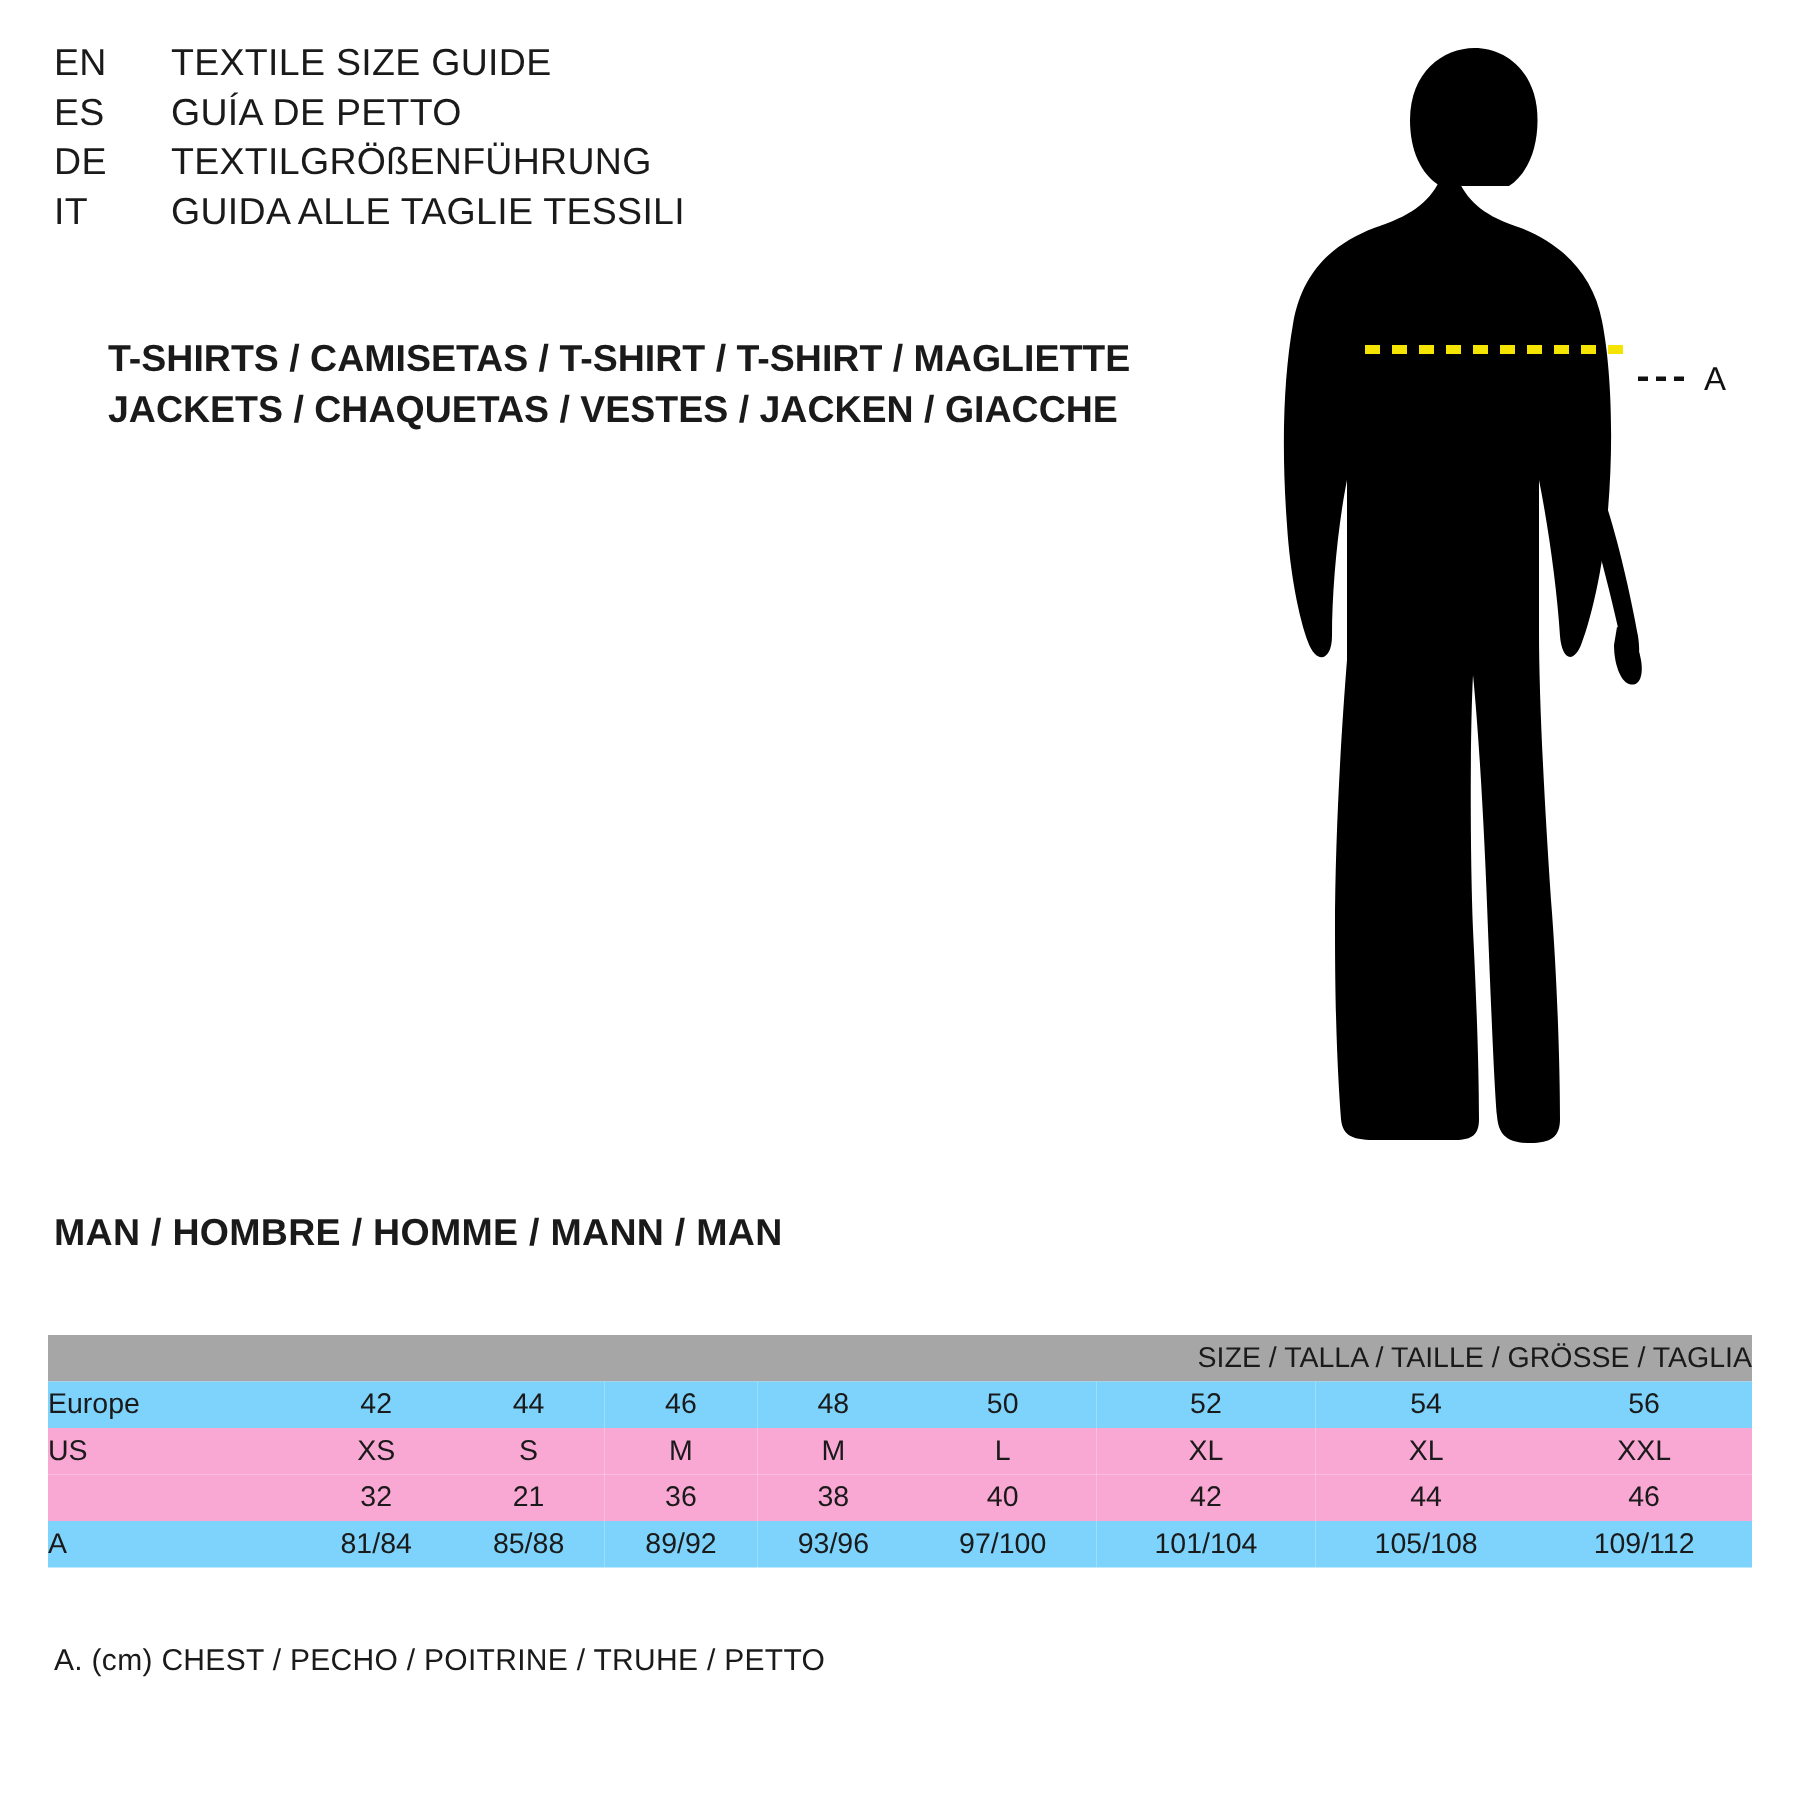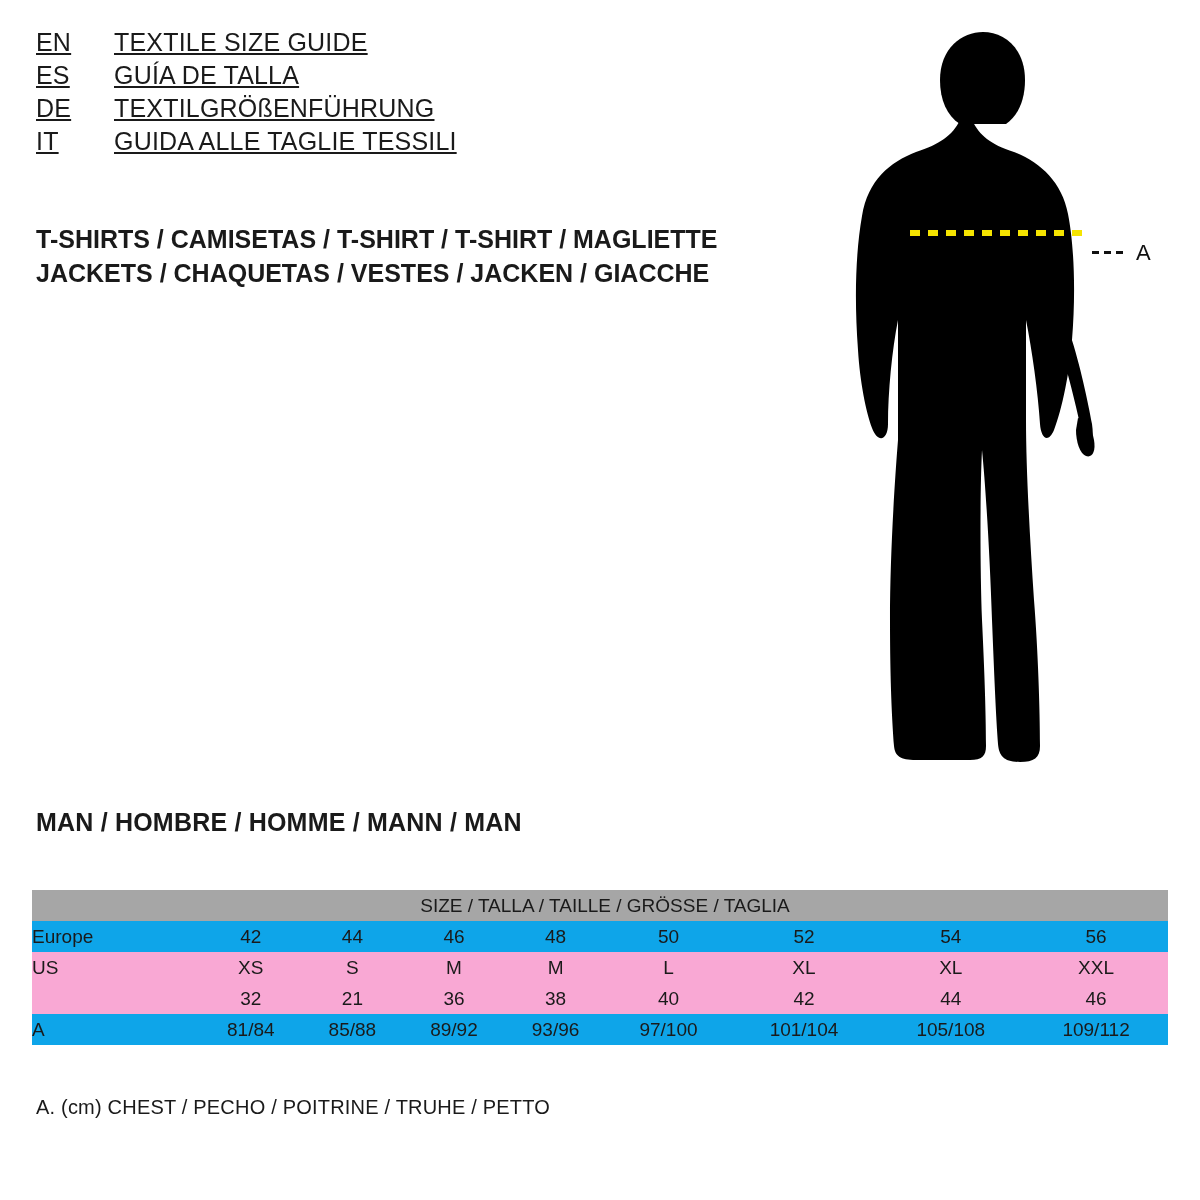--- a/index.html
+++ b/index.html
@@ -15,21 +15,20 @@
     position: relative;
     overflow: hidden;
   }
 
   
   .lang-block {
     position: absolute;
     left: 36px;
     top: 28px;
     width: 700px;
-    text-decoration: underline;
   }
   .lang-row {
     display: flex;
     align-items: baseline;
     height: 33px;
     font-size: 25px;
     letter-spacing: 0.2px;
   }
   .lang-code {
     width: 78px;
@@ -45,20 +44,21 @@
     position: absolute;
     left: 36px;
     top: 222px;
     width: 760px;
   }
   .category-line {
     font-size: 25px;
     font-weight: bold;
     line-height: 34px;
     white-space: nowrap;
+    margin-left: 36px;
   }
 
   
   .figure-wrap {
     position: absolute;
     left: 820px;
     top: 20px;
     width: 360px;
     height: 780px;
   }
@@ -106,27 +106,27 @@
     vertical-align: middle;
   }
   .band-head td {
     background: #a6a6a6;
     color: #1a1a1a;
     font-size: 19px;
     font-weight: 400;
   }
   .band-head td.label {
     padding-left: 10px;
-    text-align: center;
+    text-align: right;
   }
   .row-alt td {
     background: #f9a8d4;
   }
   .row-plain td {
-    background: #0ea5e9;
+    background: #7dd3fc;
   }
   td.label {
     width: 168px;
     padding-left: 10px;
     text-align: left;
     font-weight: 400;
   }
   td.val {
     text-align: center;
     font-weight: 400;
@@ -144,21 +144,21 @@
 </head>
 <body>
 
 <div class="lang-block">
   <div class="lang-row">
     <span class="lang-code">EN</span>
     <span class="lang-text">TEXTILE SIZE GUIDE</span>
   </div>
   <div class="lang-row">
     <span class="lang-code">ES</span>
-    <span class="lang-text">GUÍA DE TALLA</span>
+    <span class="lang-text">GUÍA DE PETTO</span>
   </div>
   <div class="lang-row">
     <span class="lang-code">DE</span>
     <span class="lang-text">TEXTILGRÖßENFÜHRUNG</span>
   </div>
   <div class="lang-row">
     <span class="lang-code">IT</span>
     <span class="lang-text">GUIDA ALLE TAGLIE TESSILI</span>
   </div>
 </div>

